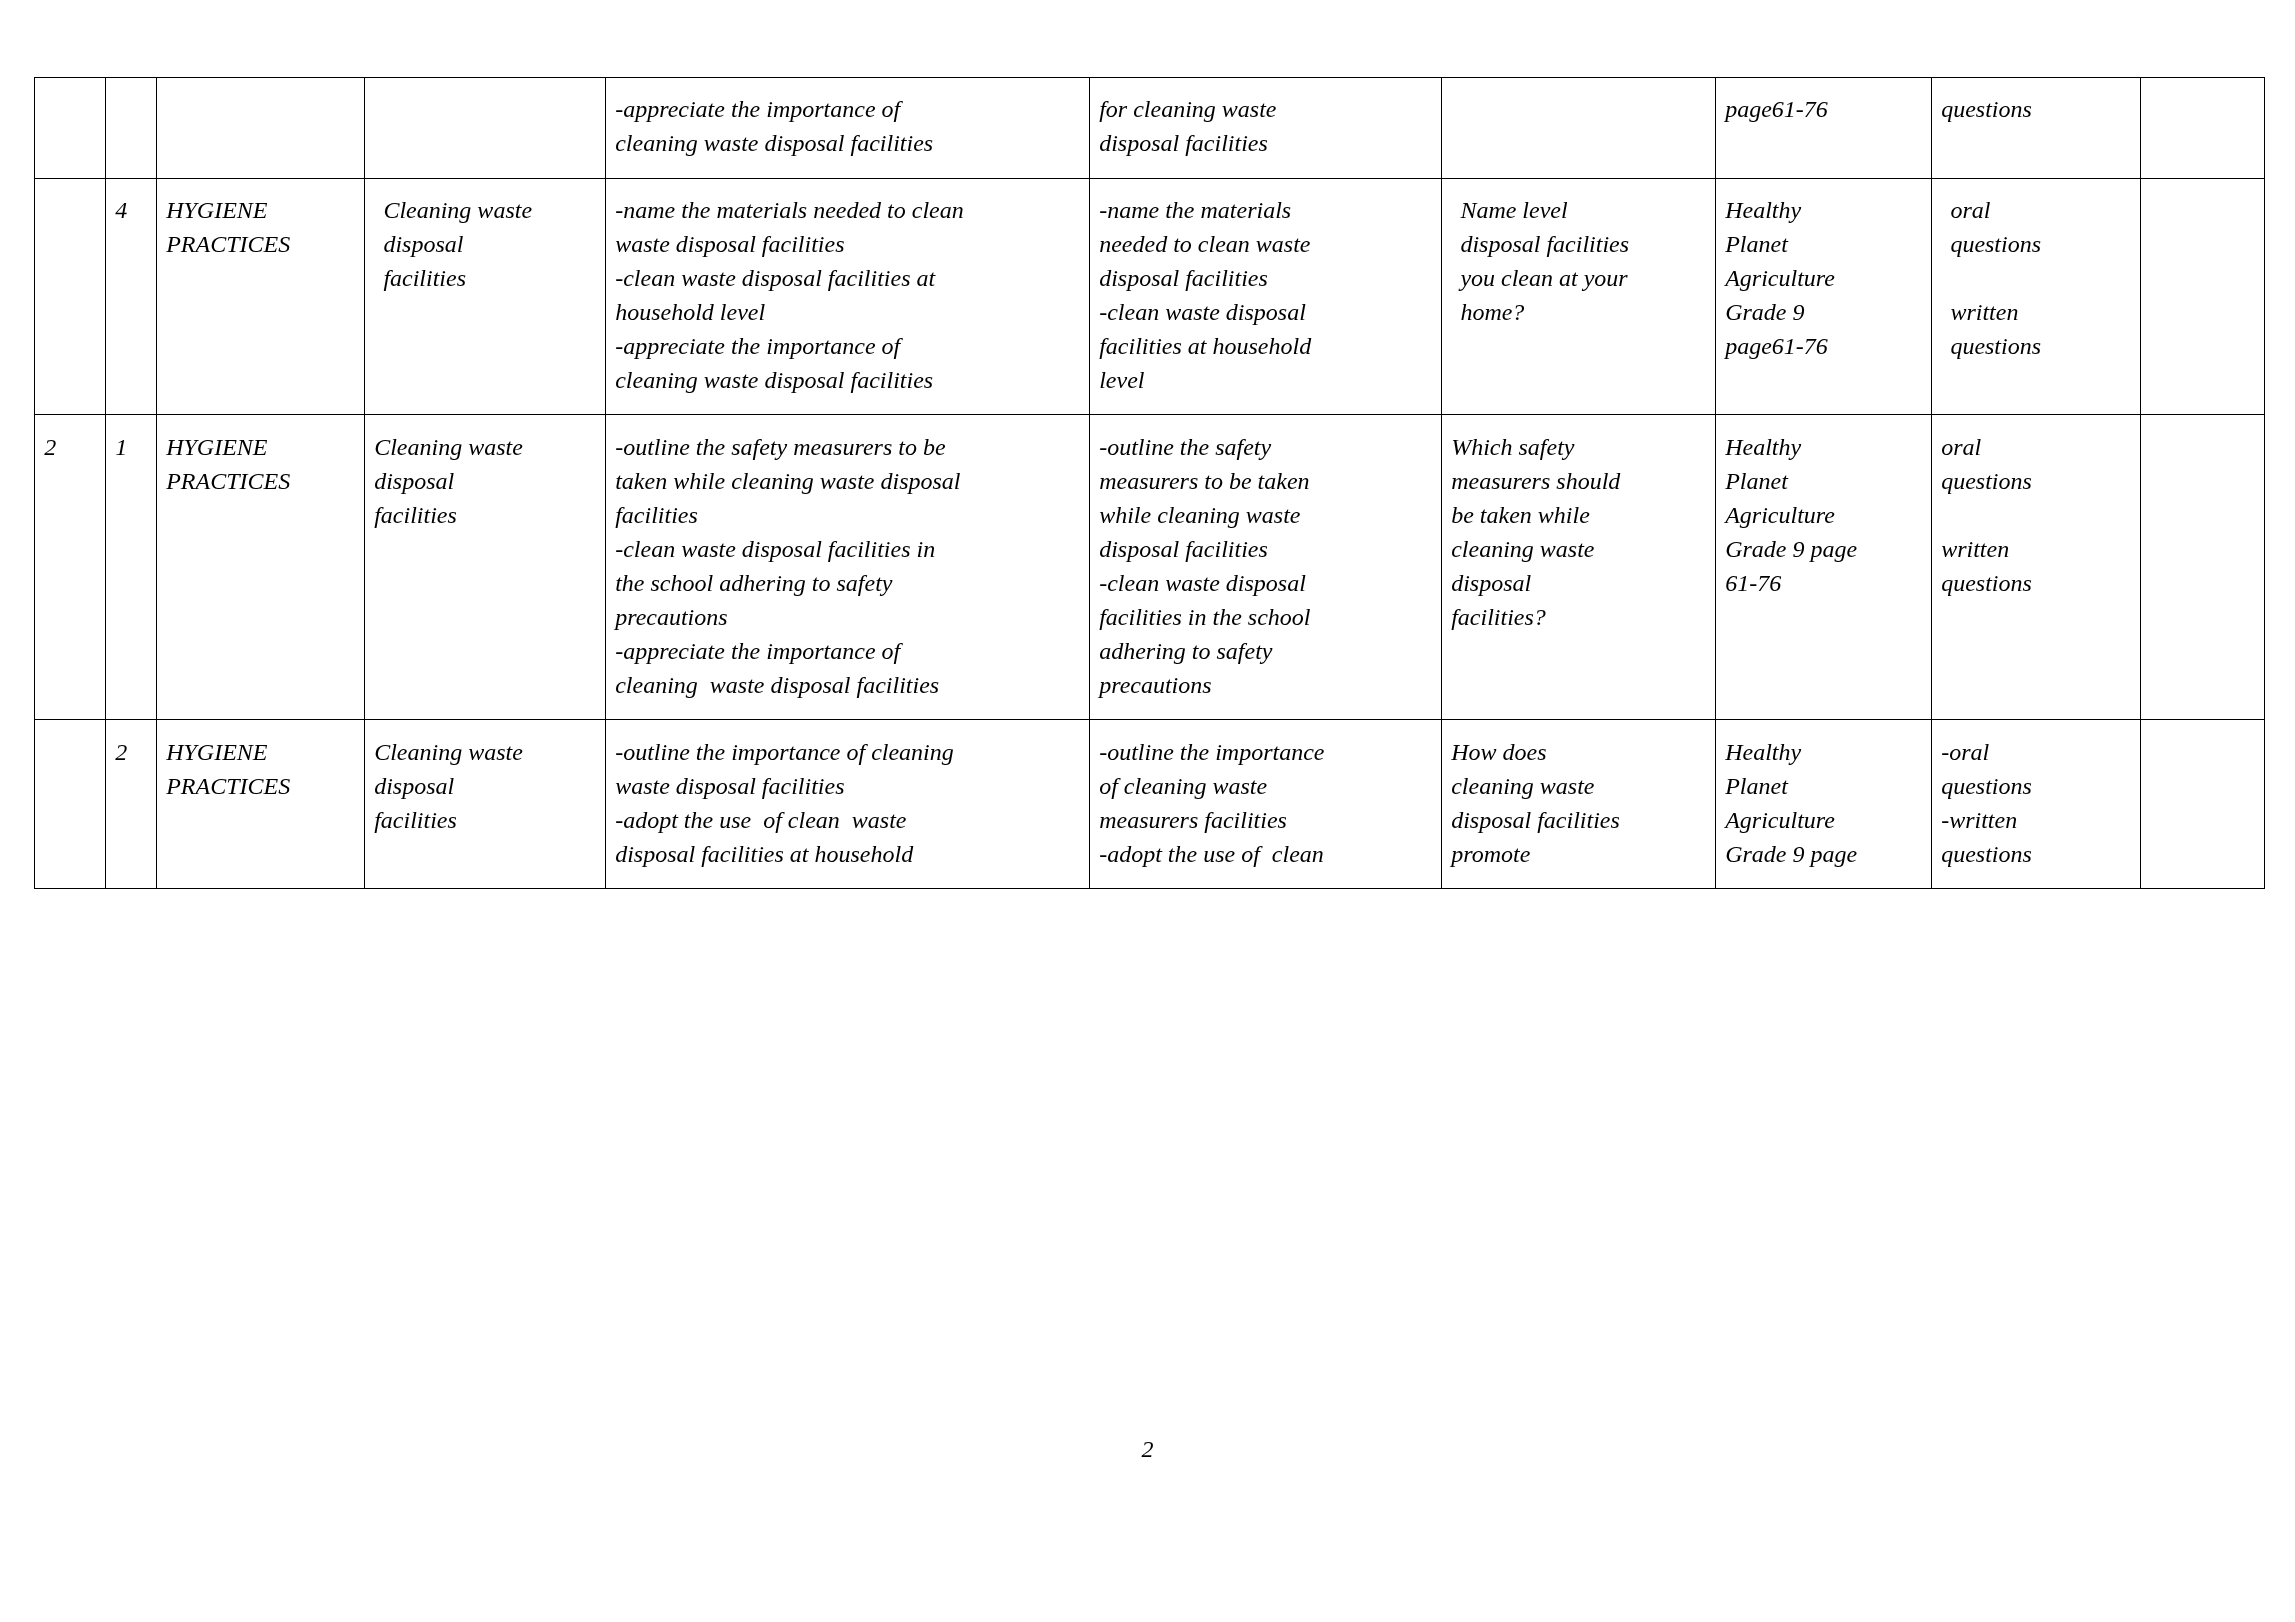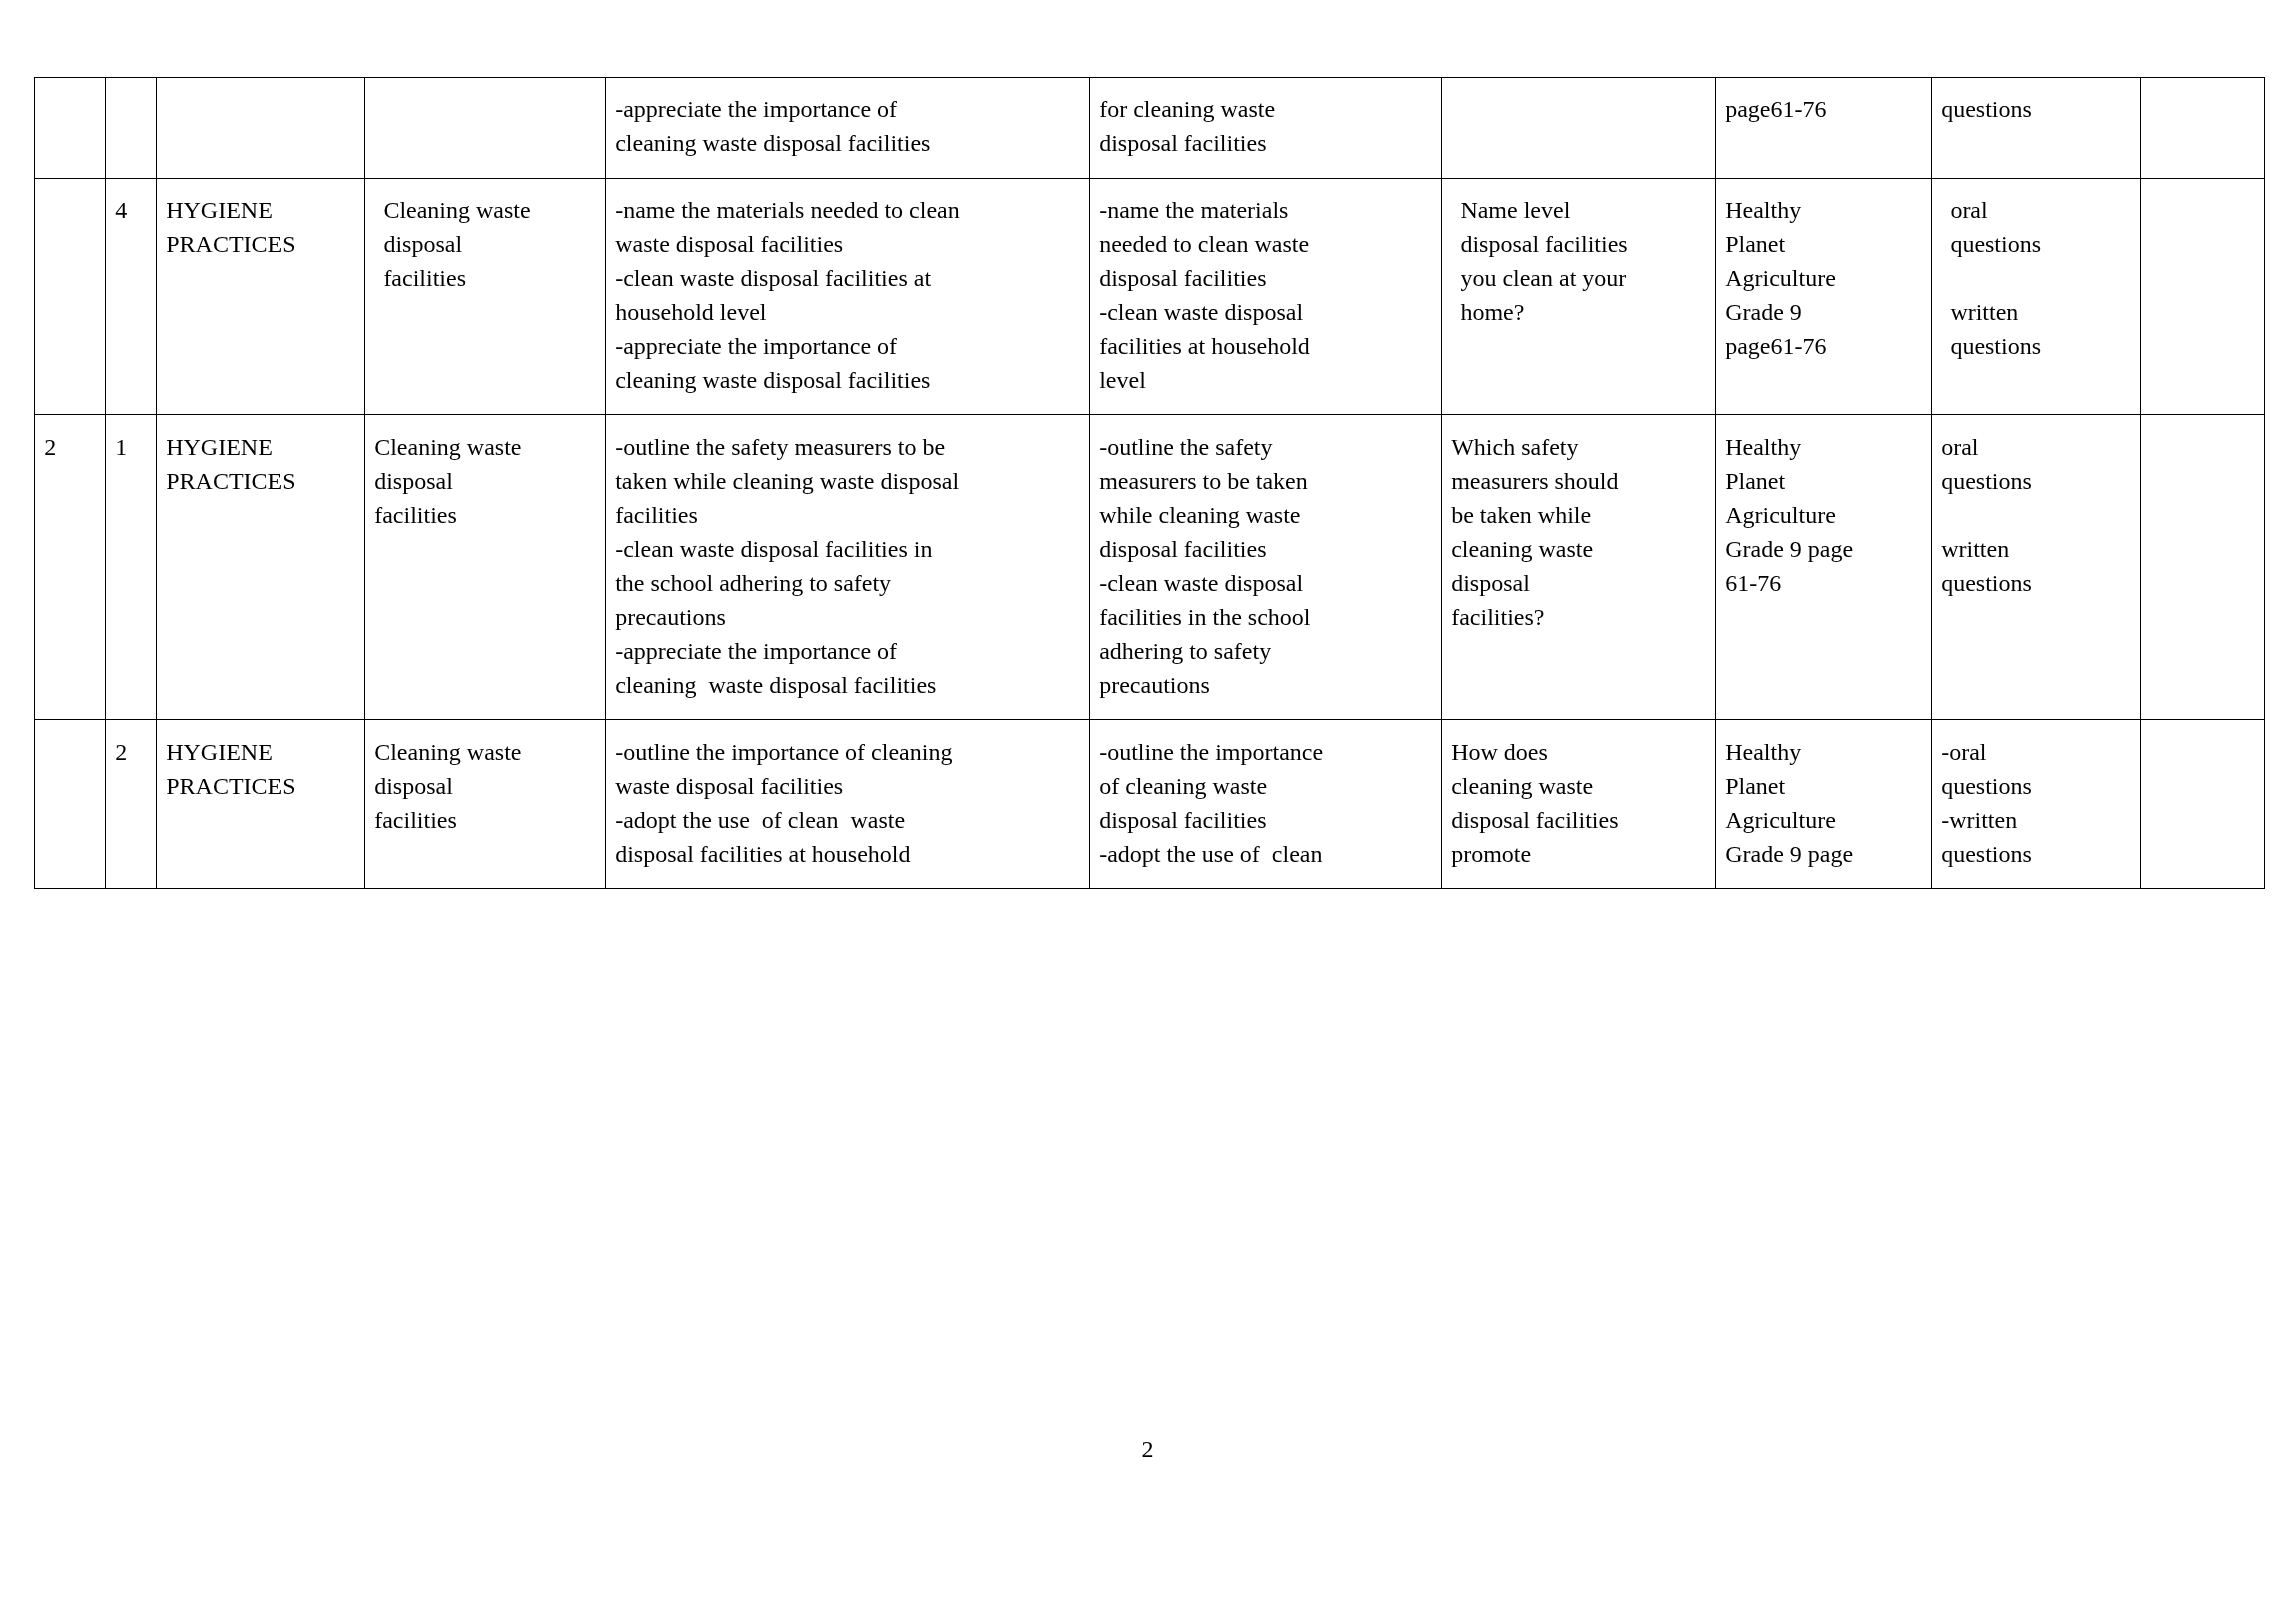--- a/index.html
+++ b/index.html
@@ -13,20 +13,21 @@
     font-family: "Liberation Serif", serif;
     color: #000000;
     position: relative;
   }
   .page {
     position: absolute;
     left: 0; top: 0;
     width: 2295px;
     height: 1425px;
     box-sizing: border-box;
+    font-style: italic;
   }
   .doc-table {
     position: absolute;
     left: 34px;
     top: 77px;
     width: 2230px;
     border-collapse: collapse;
     table-layout: fixed;
   }
   .doc-table td {
@@ -253,21 +254,21 @@
           </td>
         <td>
             <span class="cell-line">-outline the importance of cleaning
 waste disposal facilities
 -adopt the use  of clean  waste
 disposal facilities at household</span>
           </td>
         <td>
             <span class="cell-line">-outline the importance
 of cleaning waste
-disposal facilities
+measurers facilities
 -adopt the use of  clean</span>
           </td>
         <td>
             <span class="cell-line">How does
 cleaning waste
 disposal facilities
 promote</span>
           </td>
         <td>
             <span class="cell-line">Healthy

